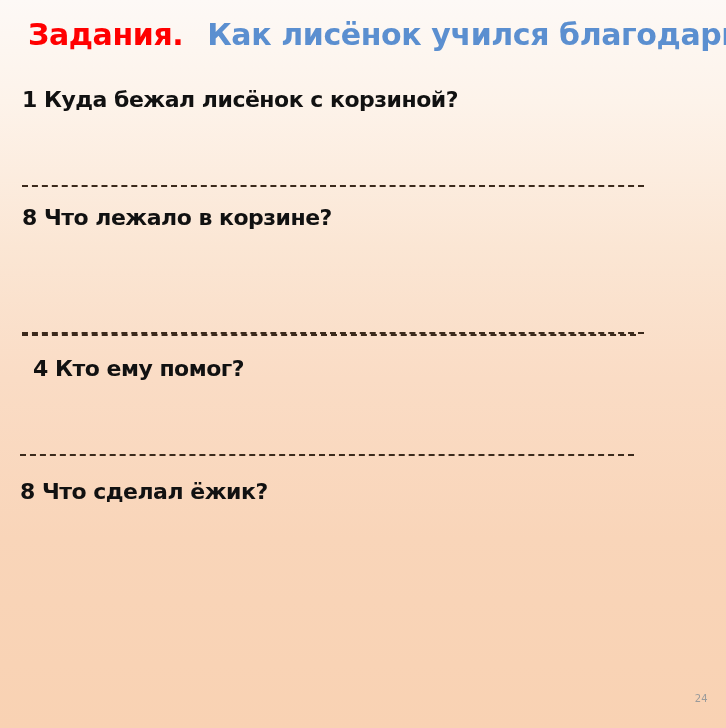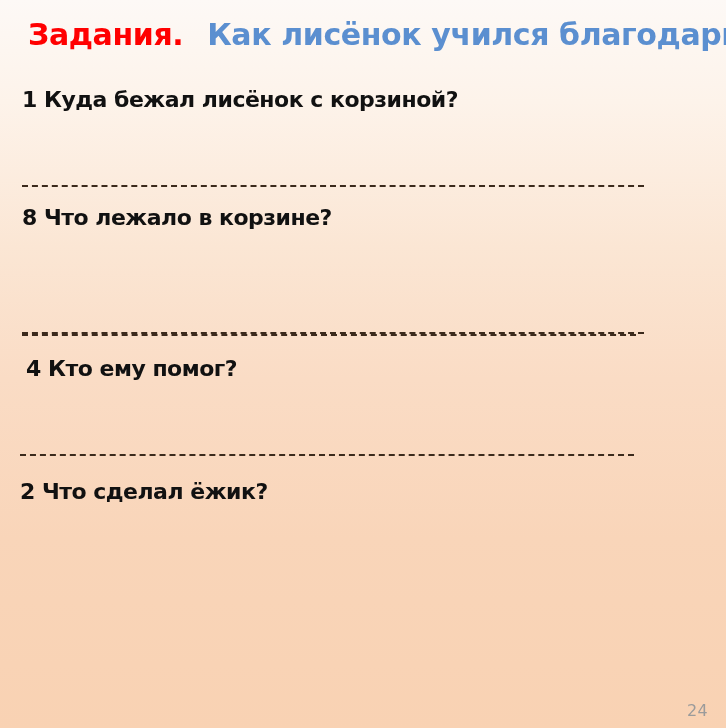--- a/index.html
+++ b/index.html
@@ -81,35 +81,35 @@
     border: 0;
     border-top: 2px dashed #3b2a1c;
     margin: 0;
     height: 0;
   }
 
   
   .q-block.b1 { height: 113px; padding-top: 16px; padding-left: 22px; }
   .q-block.b2 { height: 145px; padding-top: 19px; padding-left: 22px; }
   .q-block.b3 { height: 129px; padding-top: 22px; padding-left: 30px; }
-  .q-block.b4 { height: 118px; padding-top: 21px; padding-left: 26px; }
+  .q-block.b4 { height: 118px; padding-top: 21px; padding-left: 17px; margin-left: 16px; }
   .q-block.b5 { height: 110px; padding-top: 24px; padding-left: 20px; }
 
   .rule-1 { margin-left: 22px; margin-right: 0px; }
   .rule-2 { margin-left: 22px; margin-right: 0px; }
   .rule-3 { margin-left: 22px; margin-right: 8px; }
   .rule-4 { margin-left: 20px; margin-right: 10px; }
 
   
   .slide-number {
     position: absolute;
     right: 18px;
-    bottom: 8px;
+    bottom: 24px;
     font-family: "DejaVu Sans", sans-serif;
-    font-size: 16px;
+    font-size: 10px;
     color: #9b9b9b;
     letter-spacing: 0.3px;
   }
 </style>
 </head>
 <body>
 
 <div class="slide">
 
   <div class="title">
@@ -133,20 +133,20 @@
 
     <hr class="q-rule rule-3">
 
     <div class="q-block b4">
       <div class="q-text">4 Кто ему помог?</div>
     </div>
 
     <hr class="q-rule rule-4">
 
     <div class="q-block b5">
-      <div class="q-text">2 Что сделал ёжик?</div>
+      <div class="q-text">8 Что сделал ёжик?</div>
     </div>
 
   </div>
 
   <div class="slide-number">24</div>
 
 </div>
 
 </body></html>

